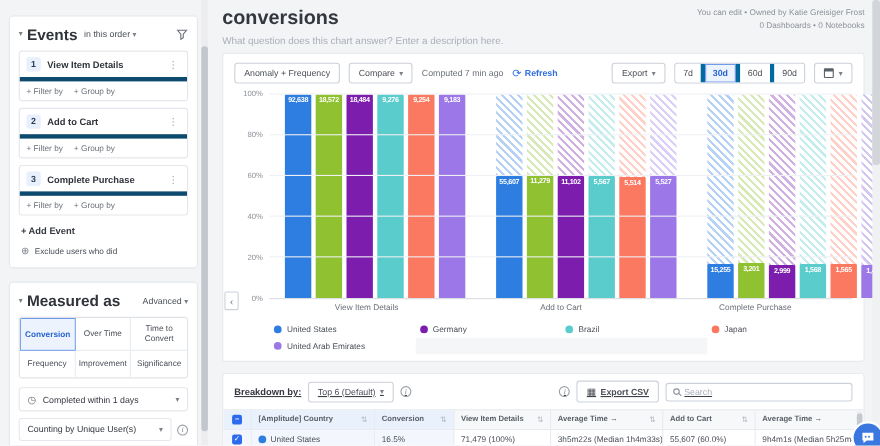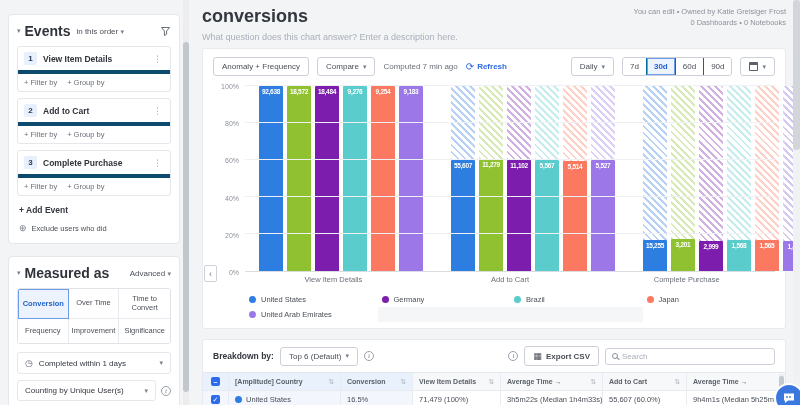--- a/index.html
+++ b/index.html
@@ -53,21 +53,21 @@
   .meta { margin-left:auto; text-align:right; font-size:7.5px; color:#8d929b; line-height:1.5; flex:none; }
 
   .chart-card { background:#fff; border:1px solid #e7eaee; border-radius:3px; padding:8px 10px 6px; }
   .ctoolbar { display:flex; align-items:center; gap:8px; margin-bottom:10px; }
   .btn { border:1px solid #ccd1d9; border-radius:3px; background:#fff; font-size:8px; color:#4a4f57;
     padding:4px 8px; display:inline-flex; align-items:center; gap:4px; cursor:pointer; white-space:nowrap; }
   .plain-txt { font-size:8px; color:#6a7079; }
   .refresh { color:#2e6ce0; font-size:8px; display:flex; align-items:center; gap:3px; cursor:pointer; font-weight:bold; }
   .refresh .gly { font-size:10px; font-weight:normal; }
   .seg-ctrl { display:flex; border:1px solid #ccd1d9; border-radius:3px; overflow:hidden; }
-  .seg-ctrl .rbtn { font-size:8px; color:#4a4f57; padding:4px 7px; border-right:1px solid #0369a1; background:#fff; cursor:pointer; }
+  .seg-ctrl .rbtn { font-size:8px; color:#4a4f57; padding:4px 7px; border-right:4px solid #0369a1; background:#fff; cursor:pointer; }
   .seg-ctrl .rbtn:last-child { border-right:0; }
   .seg-ctrl .rbtn.sel { color:#2563cf; background:#ecf3fd; box-shadow:inset 0 0 0 1px #6f9ce8; font-weight:bold; }
   .cal-icon { width:9px; height:9px; border:1px solid #5b6169; border-radius:1px; border-top-width:3px; display:inline-block; }
 
   .chart-row { display:flex; height:186px; }
   .yaxis { width:32px; position:relative; flex:none; }
   .yaxis span { position:absolute; right:6px; font-size:7px; color:#8d929b; transform:translateY(50%); }
   .plot { flex:1; position:relative; border-bottom:1px solid #d9dde2; }
   .gridline { position:absolute; left:0; right:0; height:1px; background:#eef0f3; }
   .groups { position:absolute; inset:0; display:flex; }
@@ -82,21 +82,21 @@
   .collapse-btn { position:absolute; left:-9px; bottom:40px; width:13px; height:17px; background:#fff;
     border:1px solid #ccd1d9; border-radius:2px; font-size:9px; color:#6a7079; display:flex; align-items:center;
     justify-content:center; cursor:pointer; }
   .legend { display:grid; grid-template-columns:repeat(4,1fr); margin:8px 0 0 32px; }
   .lg-cell { display:flex; align-items:center; gap:5px; font-size:7.5px; color:#4a4f57; height:15px; padding-left:4px; cursor:pointer; }
   .lg-cell.empty { background:#f5f6f8; cursor:default; }
   .lg-dot { width:7px; height:7px; border-radius:50%; flex:none; }
 
   
   .breakdown { background:#fff; border:1px solid #e7eaee; border-radius:3px; margin-top:10px; padding:6px 0 0 0; position:relative; }
-  .bd-bar { display:flex; align-items:center; gap:6px; padding:0 10px 6px; }
+  .bd-bar { display:flex; align-items:center; gap:6px; padding:0 10px 6px;text-decoration:underline; }
   .bd-label { font-size:8.5px; font-weight:bold; color:#33373e; }
   .search-box { border:1px solid #ccd1d9; border-radius:3px; display:flex; align-items:center; gap:4px;
     padding:3px 6px; width:170px; background:#fff; }
   .search-box input { border:0; outline:0; font-size:8px; color:#4a4f57; width:100%; font-family:"Liberation Sans",sans-serif; }
   .search-box input::placeholder { color:#a9afb9; }
   .mag { width:6px; height:6px; border:1px solid #8d929b; border-radius:50%; position:relative; flex:none; }
   .mag::after { content:""; position:absolute; width:4px; height:1px; background:#8d929b; transform:rotate(45deg);
     right:-3px; bottom:-1px; }
   .grid-gly { font-size:9px; color:#4a4f57; }
   .bd-table { width:100%; overflow:hidden; }
@@ -245,21 +245,21 @@
             <span>Compare</span> 
             <span class="chev">▾</span>
           </span>
         <span class="plain-txt">Computed 7 min ago</span>
         <span class="refresh">
           <span class="gly">⟳</span>
           <span>Refresh</span>
         </span>
         <span class="spacer"></span>
         <span class="btn">
-            <span>Daily</span> 
+            <span>Export</span> 
             <span class="chev">▾</span>
           </span>
         <span class="seg-ctrl" id="range-group">
             <span class="rbtn">7d</span>
             <span class="rbtn sel">30d</span>
             <span class="rbtn">60d</span>
             <span class="rbtn">90d</span>
           </span>
         <span class="btn">
             <span class="cal-icon"></span> 

